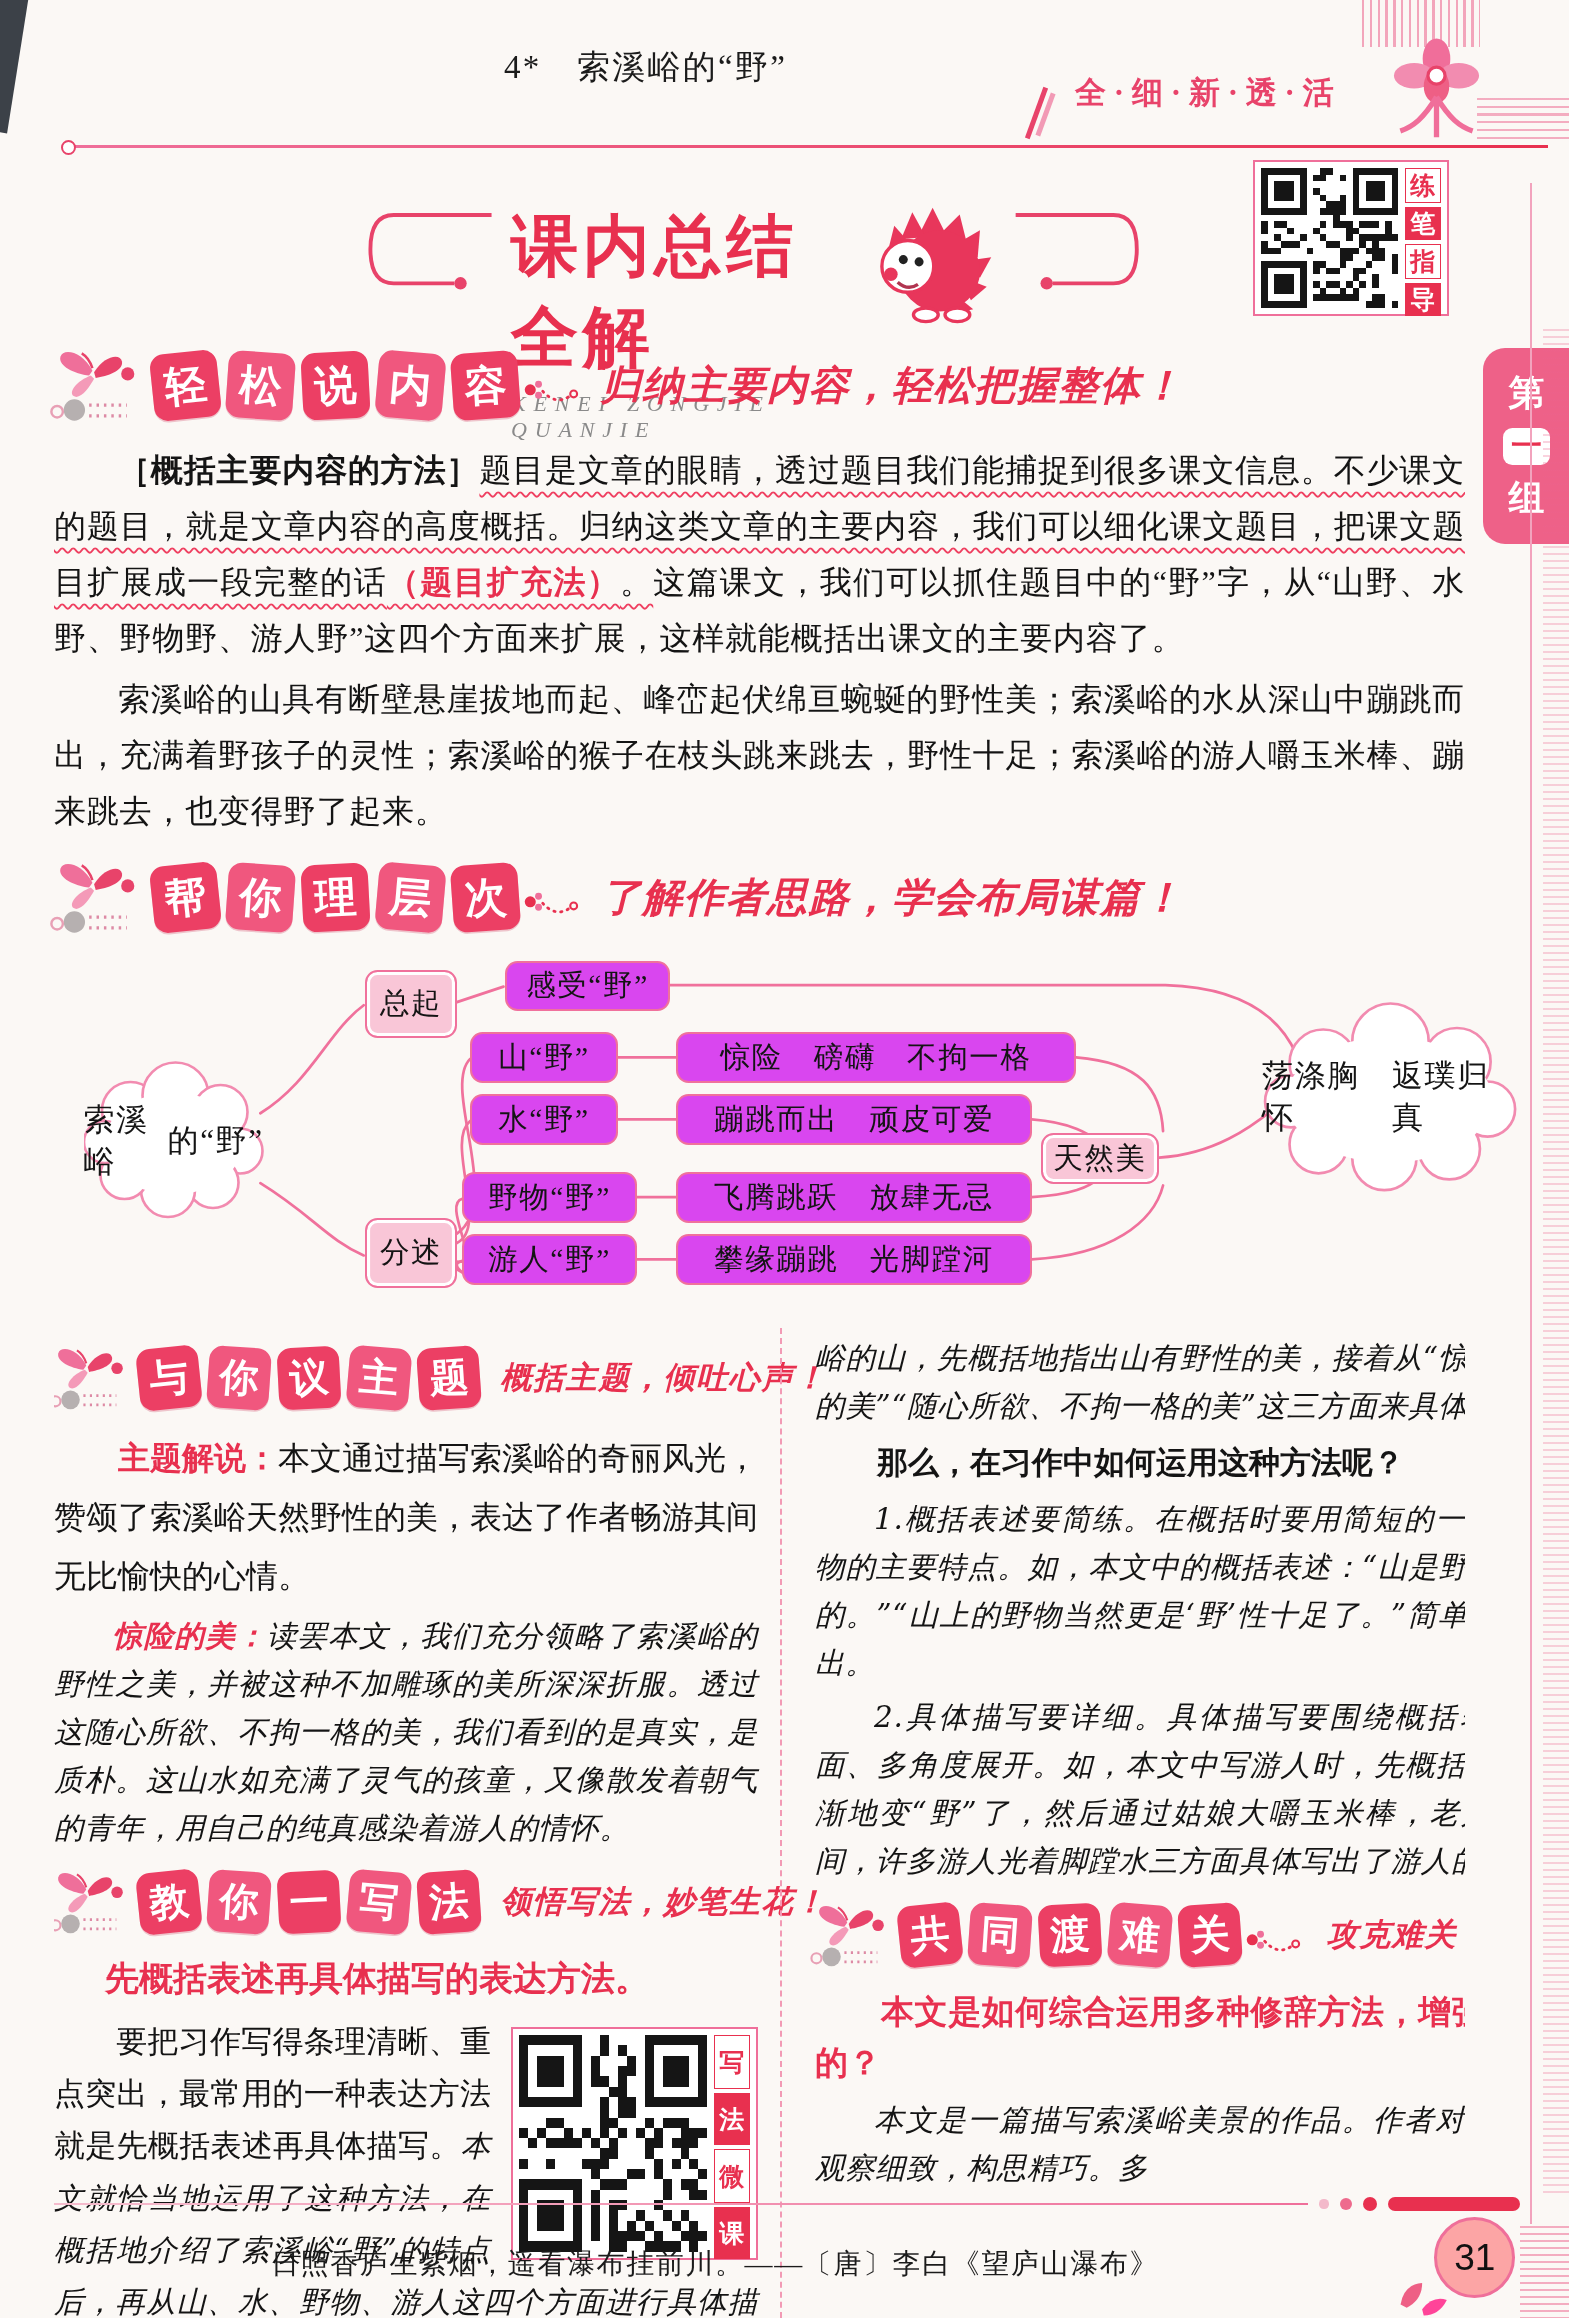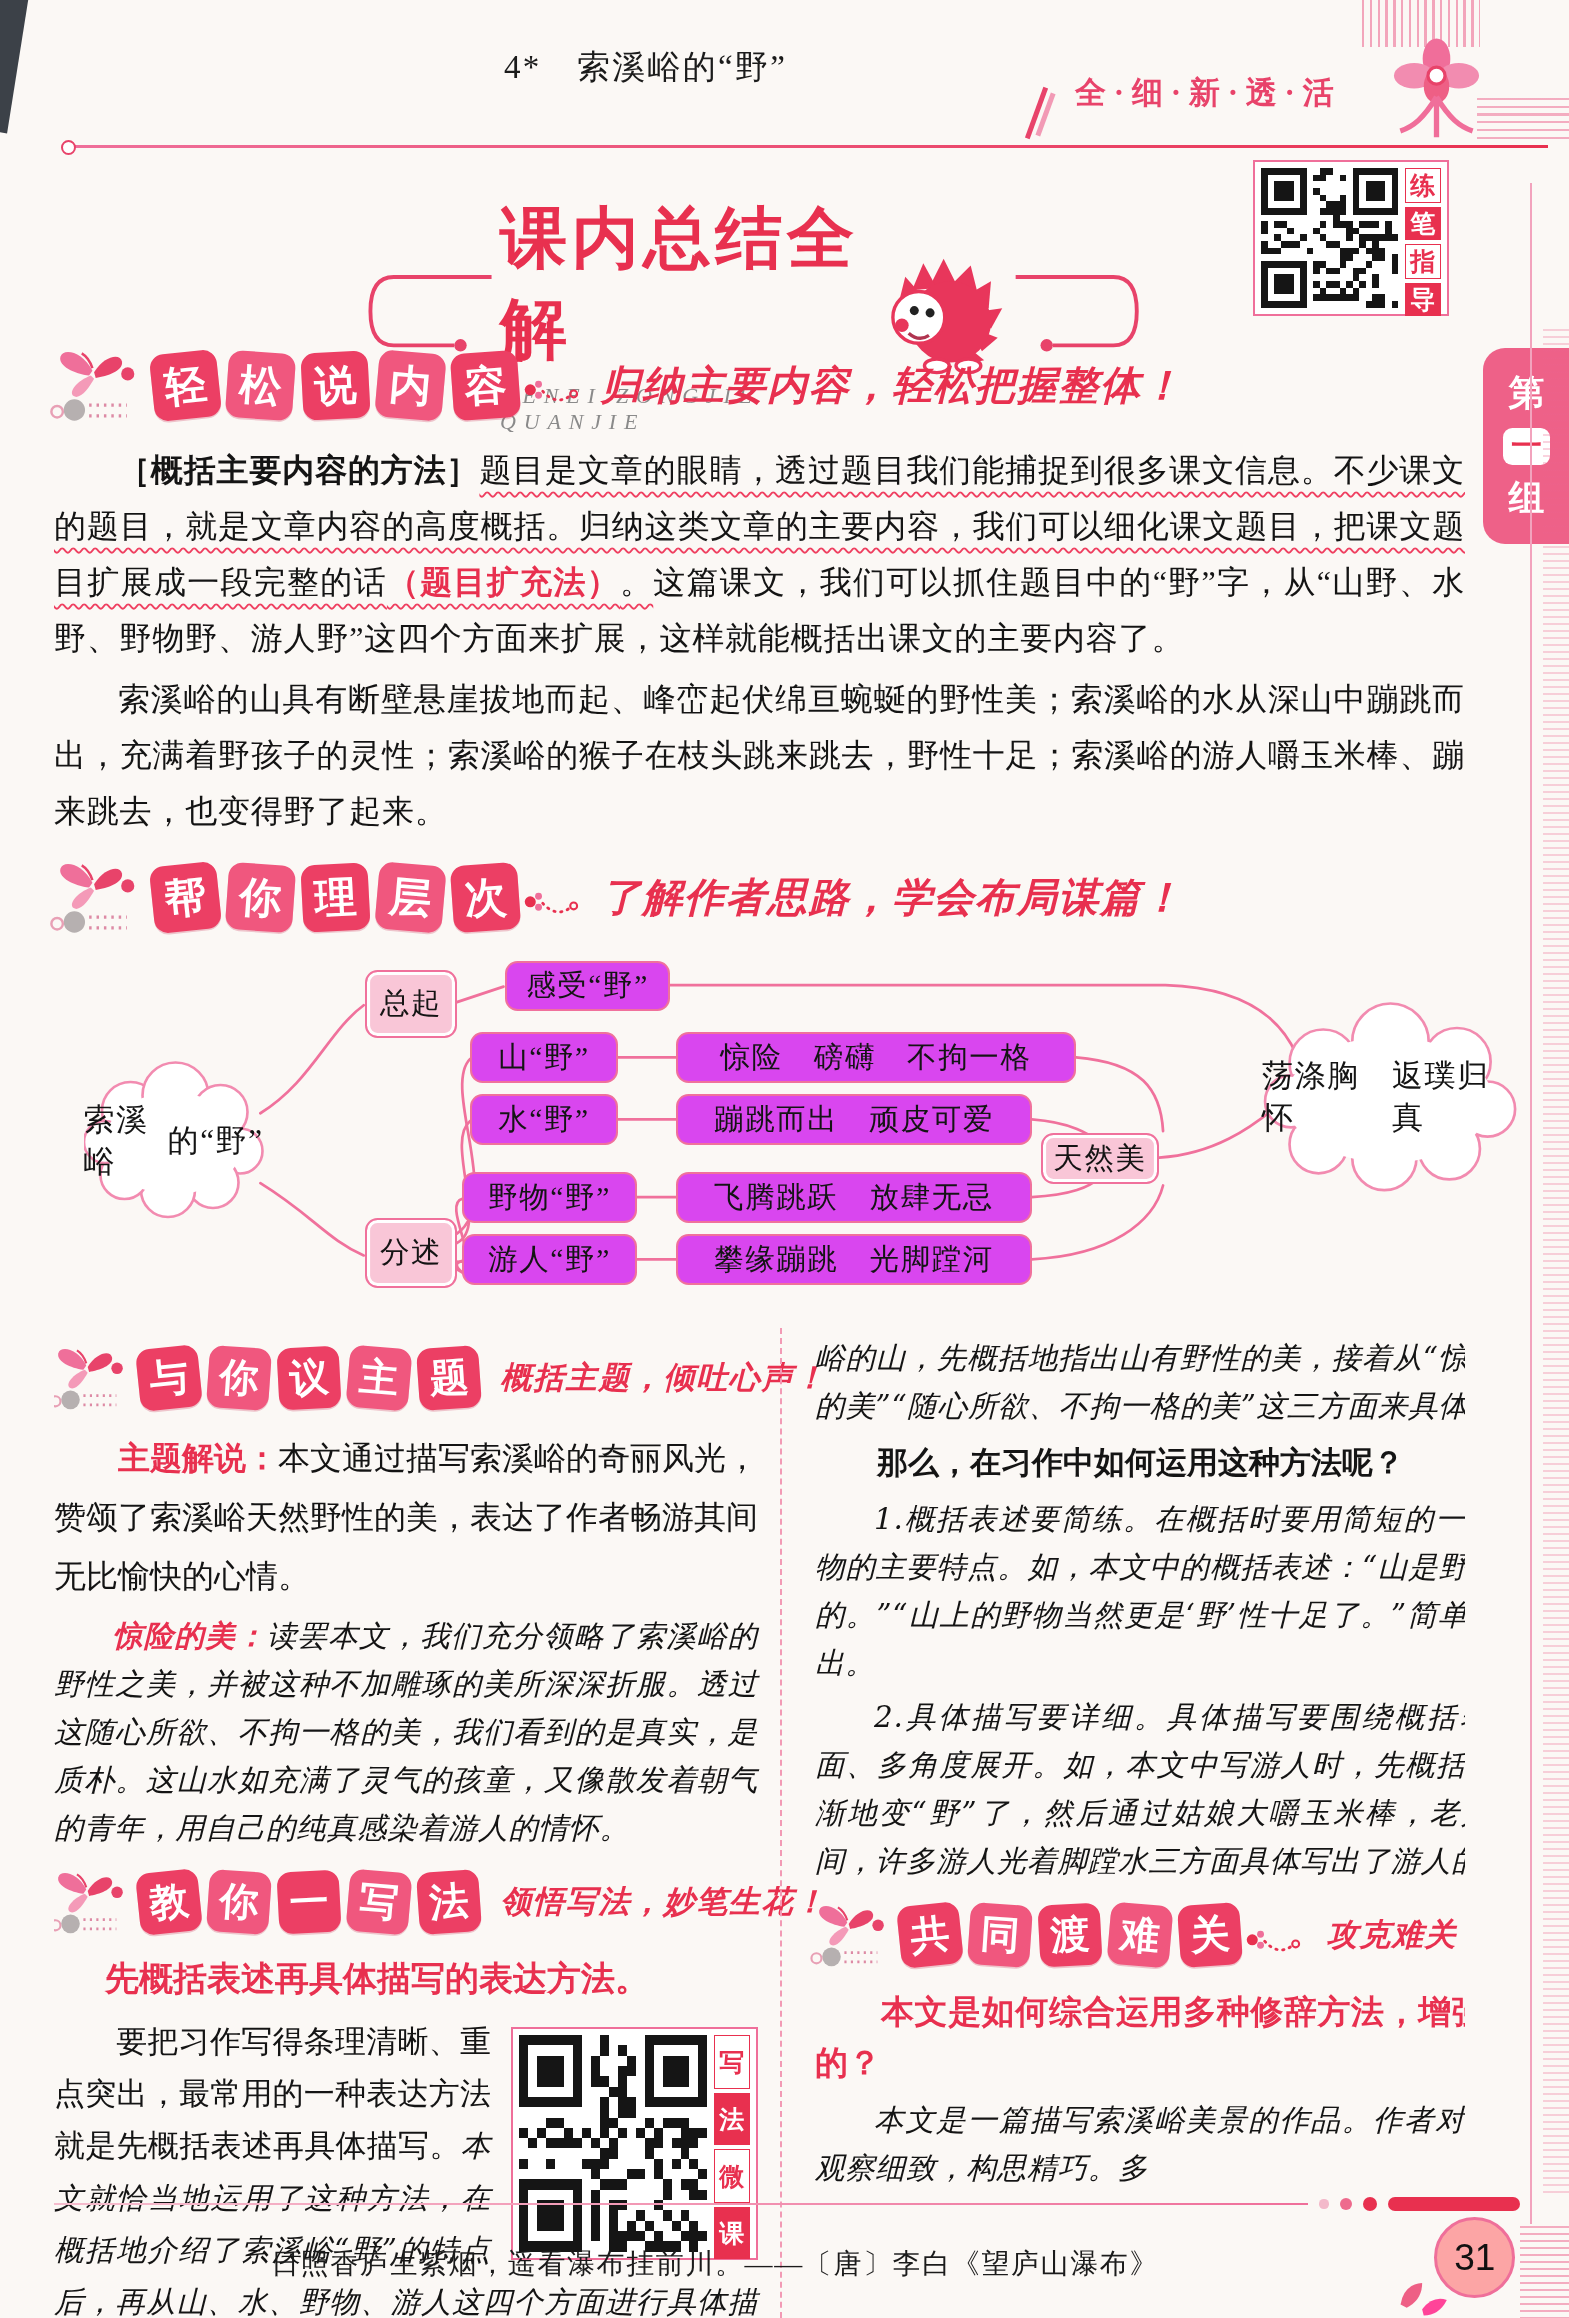--- a/index.html
+++ b/index.html
@@ -23,21 +23,21 @@
   .flower-logo{position:absolute;left:1382px;top:31px;width:109px;height:117px;}
   
   .qr-block{border:2.3px solid #ef6f9a;background:#fff;display:flex;align-items:stretch;padding:6.2px;gap:6.2px;}
   .qr1{position:absolute;left:1253px;top:160px;width:196px;height:156px;}
   .qr-pattern{flex:1;background:#fff;}
   .qr-labels{display:flex;flex-direction:column;gap:3.9px;justify-content:space-between;}
   .qr-labels b{width:36px;flex:1;display:flex;align-items:center;justify-content:center;font-family:"Liberation Sans",sans-serif;font-size:25px;font-weight:700;}
   .qr-labels b:nth-child(odd){background:#fff;color:#e8304f;border:1.6px solid #e8304f;}
   .qr-labels b:nth-child(even){background:#e8304f;color:#fff;}
   
-  .banner{position:absolute;left:50%;top:193px;transform:translateX(-54%);display:flex;align-items:center;gap:7px;}
+  .banner{position:absolute;left:50%;top:201px;transform:translateX(-54%);display:flex;gap:18px;}
   .banner-brk{width:132px;height:101px;flex:none;}
   .banner-mid{display:flex;flex-direction:column;align-items:center;}
   .banner-title{font-family:"Liberation Sans","DejaVu Sans",sans-serif;font-size:67px;font-weight:900;color:#e8304f;letter-spacing:4.7px;}
   .banner-pinyin{margin-top:7.8px;font-style:italic;font-size:22px;letter-spacing:7.8px;color:#8a8a8a;}
   .hedgehog{width:136px;height:124px;flex:none;margin-left:4.7px;}
   
   .side-tab{position:absolute;left:1483px;top:348px;width:87px;height:196px;background:#ee6188;border-radius:22px 0 0 22px;
     display:flex;flex-direction:column;align-items:center;justify-content:center;gap:9.3px;}
   .side-tab .ch{color:#fff;font-family:"Liberation Sans",sans-serif;font-weight:700;font-size:36px;}
   .side-tab .num{width:47px;height:37px;background:#fff;border-radius:9.3px;display:flex;align-items:center;justify-content:center;color:#e8304f;font-weight:900;font-size:31px;}

